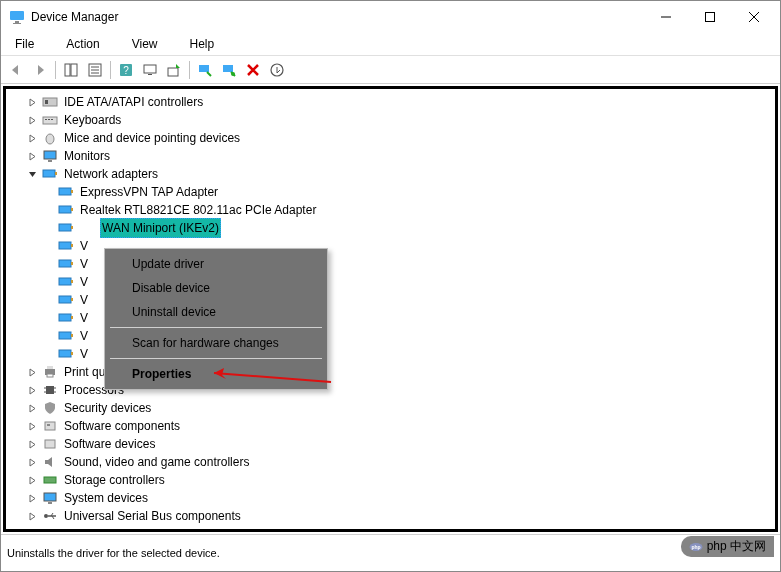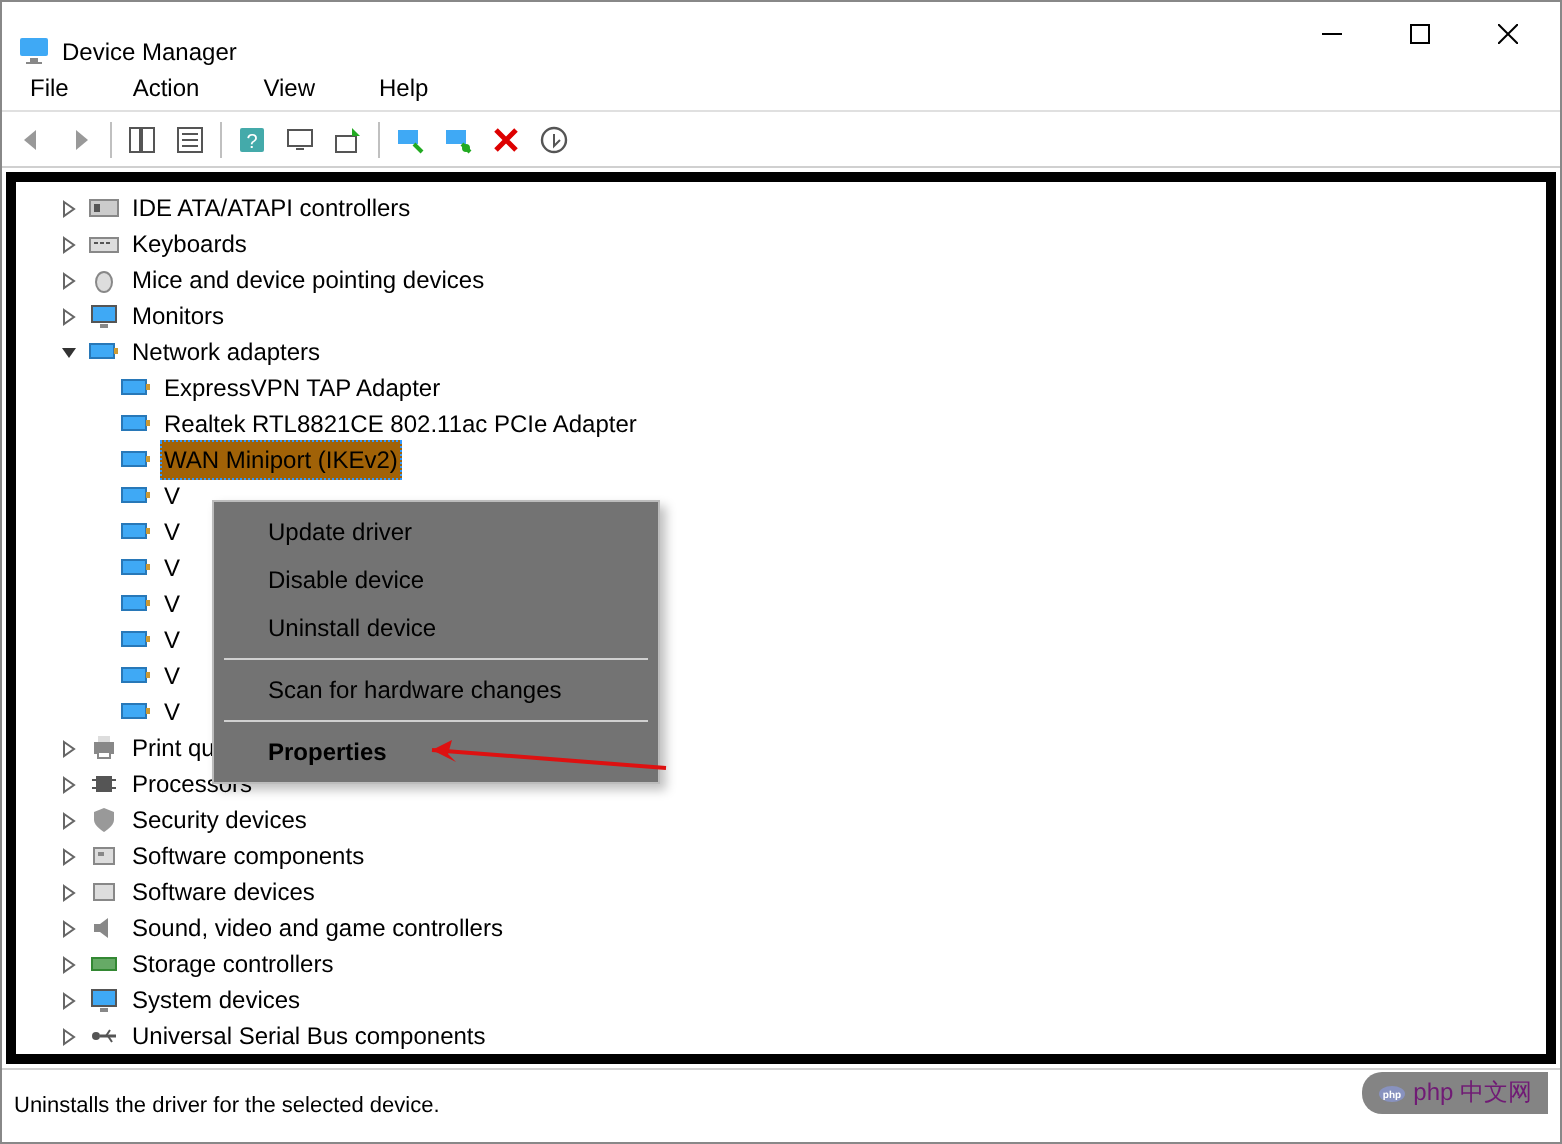--- a/index.html
+++ b/index.html
@@ -1,44 +1,44 @@
 <!DOCTYPE html>
 <html><head>
   <meta charset="utf-8">
   <style>
     * { margin: 0; padding: 0; box-sizing: border-box; font-family: "Segoe UI", Tahoma, sans-serif; }
     body { width: 781px; height: 572px; background: #fff; border: 1px solid #888; display: flex; flex-direction: column; position: relative; }
-    .titlebar { height: 32px; display: flex; align-items: flex-end; padding: 0 4px 0 8px; }
+    .titlebar { height: 32px; display: flex; align-items: center; padding: 0 4px 0 8px; }
     .titlebar .icon { width: 16px; height: 16px; margin-right: 6px; }
     .titlebar .title { font-size: 12px; flex: 1; }
     .winbtns { display: flex; height: 100%; }
     .winbtn { width: 44px; display: flex; align-items: center; justify-content: center; font-size: 12px; }
     .winbtn svg { width: 10px; height: 10px; }
     .menubar { display: flex; padding: 2px 6px; font-size: 12px; gap: 16px; border-bottom: 1px solid #e0e0e0; }
     .menuitem { padding: 2px 8px; }
     .toolbar { display: flex; align-items: center; padding: 2px 4px; gap: 2px; border-bottom: 1px solid #d0d0d0; height: 28px; }
     .tbtn { width: 22px; height: 22px; display: flex; align-items: center; justify-content: center; border: 1px solid transparent; }
     .tbtn svg { width: 16px; height: 16px; }
     .tsep { width: 1px; height: 18px; background: #c0c0c0; margin: 0 2px; }
-    .content { flex: 1; border: 5px solid #000000; margin: 2px; overflow: hidden; position: relative; background: #fff; }
+    .content { flex: 1; border: 3px solid #000000; margin: 2px; overflow: hidden; position: relative; background: #fff; }
     .tree { padding: 4px 2px; font-size: 12px; line-height: 18px; user-select: none; }
     .node { display: flex; align-items: center; height: 18px; white-space: nowrap; }
     .arrow { width: 12px; height: 12px; margin: 0 2px; display: flex; align-items: center; justify-content: center; }
     .arrow svg { width: 9px; height: 9px; }
     .spacer { width: 16px; display: inline-block; }
     .devicon { width: 16px; height: 14px; margin: 0 4px 0 2px; flex-shrink: 0; }
     .label { padding: 0 2px; }
-    .selected { background: #a16207; border: 1px dotted #3399ff; padding: 0 1px; }
+    .selected { background: #14b8a6; border: 1px dotted #3399ff; padding: 0 1px; margin-left: 22px; }
     .ctxmenu { position: absolute; background: #737373; border: 1px solid #bcbcbc; box-shadow: 3px 3px 5px rgba(0,0,0,0.25); padding: 3px; font-size: 12px; z-index: 10; }
     .ctxitem { height: 24px; display: flex; align-items: center; padding: 0 60px 0 24px; white-space: nowrap; }
     .ctxsep { height: 1px; background: #d0d0d0; margin: 3px 2px; }
     .ctxbold { font-weight: bold; }
     .arrow-anno { position: absolute; z-index: 11; }
     .statusbar { height: 20px; border-top: 1px solid #d0d0d0; font-size: 11px; padding: 18px 6px; display: flex; align-items: center; }
-    .watermark { position: absolute; bottom: 14px; right: 6px; font-size: 12px; color: #701a75; background: rgba(80,80,80,0.7); padding: 2px 8px; border-radius: 10px 0 0 10px; display: flex; align-items: center; gap: 4px; }
+    .watermark { position: absolute; bottom: 14px; right: 6px; font-size: 12px; color: #000000; background: rgba(80,80,80,0.7); padding: 2px 8px; border-radius: 10px 0 0 10px; display: flex; align-items: center; gap: 4px; }
     .netcard { fill: #3fa9f5; }
   </style>
 </head>
 <body>
 
 <div class="titlebar">
   <span class="icon">
     <svg viewBox="0 0 16 16">
         <rect x="1" y="2" width="14" height="9" fill="#3fa9f5" rx="1"></rect>
         <rect x="6" y="12" width="4" height="2" fill="#888"></rect>

